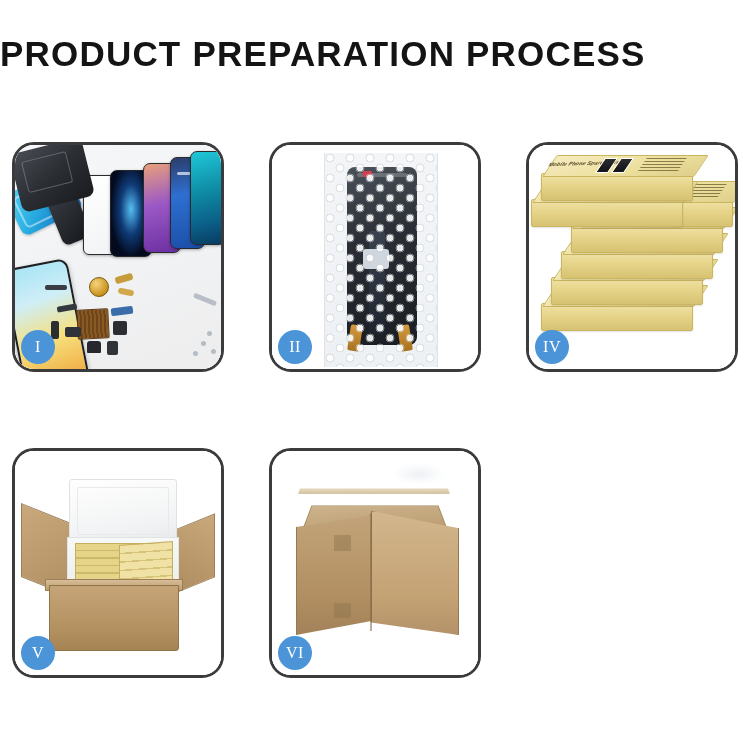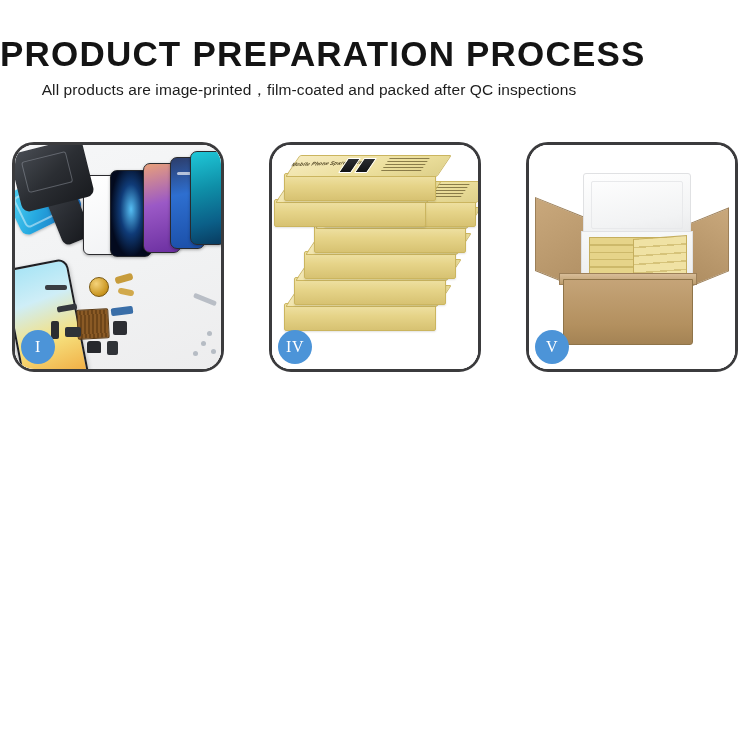--- a/index.html
+++ b/index.html
@@ -453,21 +453,20 @@
     background: radial-gradient(ellipse at center, rgba(236,240,244,.9), transparent 70%);
   }
 </style>
 </head>
 <body>
 
 <div class="page">
 
   <div class="header">
     <div class="title">PRODUCT PREPARATION PROCESS</div>
-    <div class="subtitle">All products are image-printed，film-coated and packed after QC inspections</div>
   </div>
 
   <div class="grid">
 
     <div class="panel">
       <div class="panel-photo">
         <div class="p1-bg"></div>
         <div class="ph ph-a"></div>
         <div class="ph ph-b"></div>
         <div class="ph ph-c"></div>
@@ -492,20 +491,35 @@
         <div class="pt k"></div>
         <div class="pt l"></div>
         <div class="scr s1"></div>
         <div class="scr s2"></div>
         <div class="scr s3"></div>
         <div class="scr s4"></div>
       </div>
       <div class="badge">I</div>
     </div>
 
+    <div class="panel">
+      <div class="panel-photo">
+        <div class="p2-bg"></div>
+        <div class="bw-bag">
+          <div class="scr-panel"></div>
+          <div class="scr-flex"></div>
+          <div class="scr-conn"></div>
+          <div class="scr-gold-l"></div>
+          <div class="scr-gold-r"></div>
+          <div class="red-tag"></div>
+          <div class="bw-bubbles"></div>
+        </div>
+      </div>
+      <div class="badge">II</div>
+    </div>
 
 
     <div class="panel">
       <div class="panel-photo">
         <div class="p4-bg"></div>
         <div class="stack">
           <div class="ybox yb5">
               <div class="lid"></div>
             </div>
           <div class="ybox yb4">
@@ -547,15 +561,29 @@
         <div class="foam-lid"></div>
         <div class="foam-box"></div>
         <div class="yellow-inner"></div>
         <div class="yellow-inner-2"></div>
         <div class="cart-rim"></div>
         <div class="cart-front"></div>
       </div>
       <div class="badge">V</div>
     </div>
 
+    <div class="panel">
+      <div class="panel-photo">
+        <div class="p6-bg"></div>
+        <div class="c6-shine"></div>
+        <div class="c6-topface"></div>
+        <div class="c6-tape"></div>
+        <div class="c6-left"></div>
+        <div class="c6-right"></div>
+        <div class="c6-seam"></div>
+        <div class="c6-tab1"></div>
+        <div class="c6-tab2"></div>
+      </div>
+      <div class="badge">VI</div>
+    </div>
 
   </div>
 </div>
 
 </body></html>

